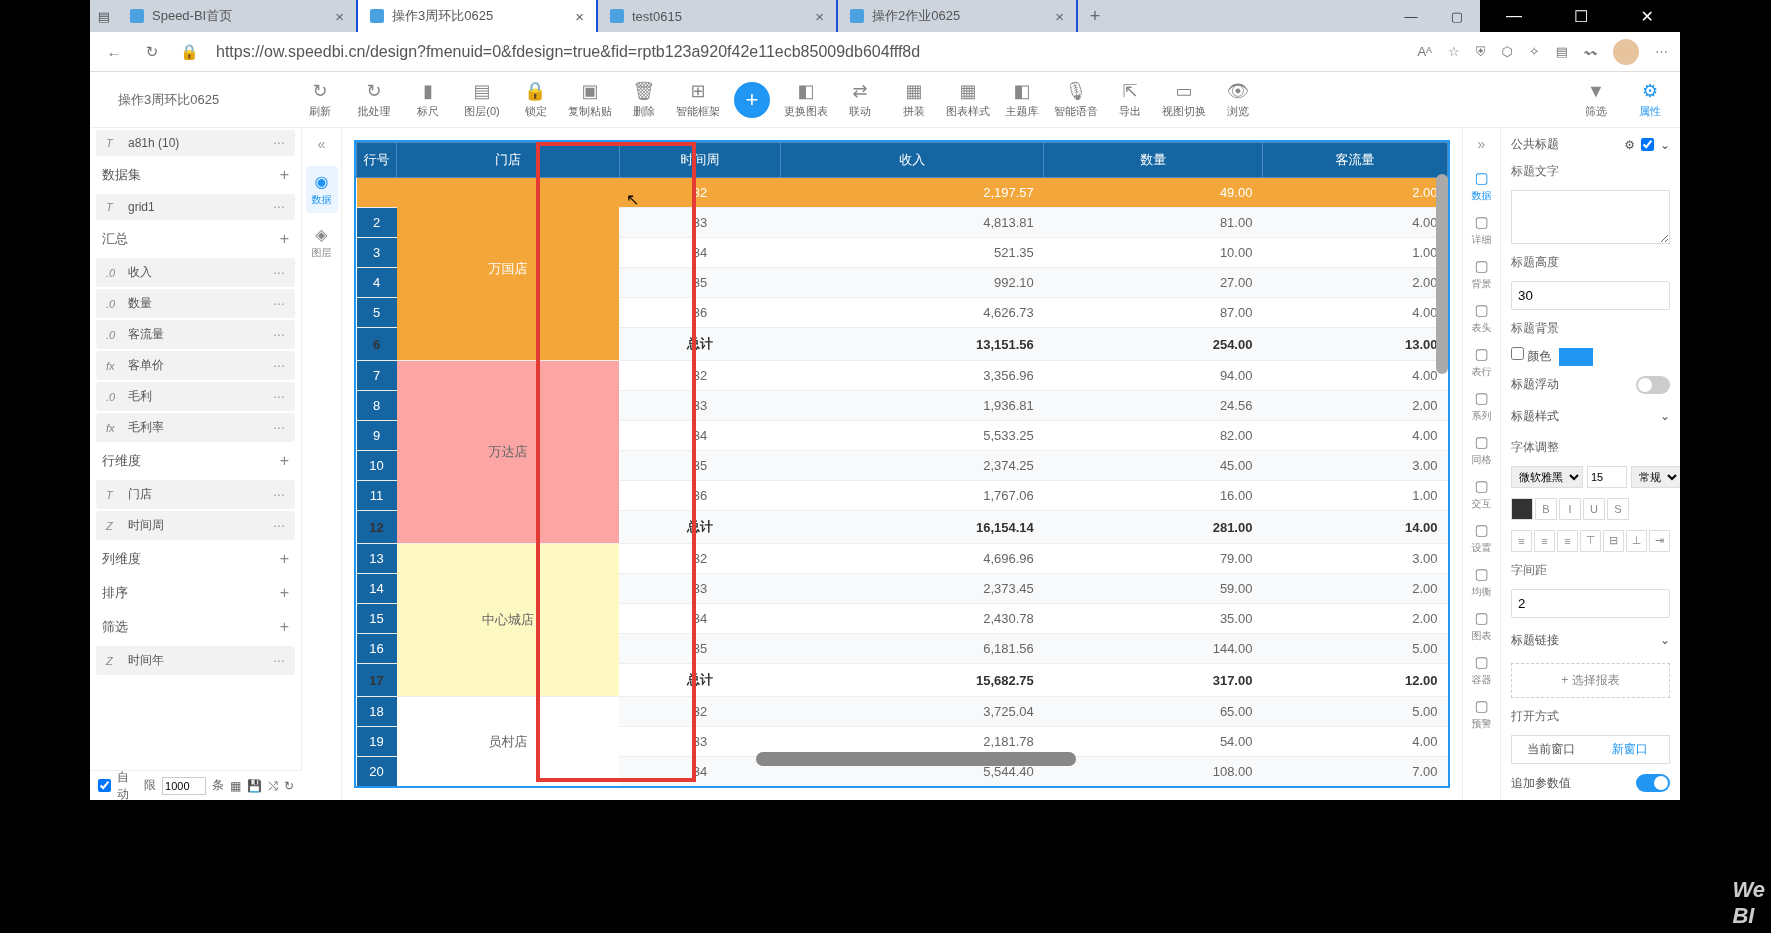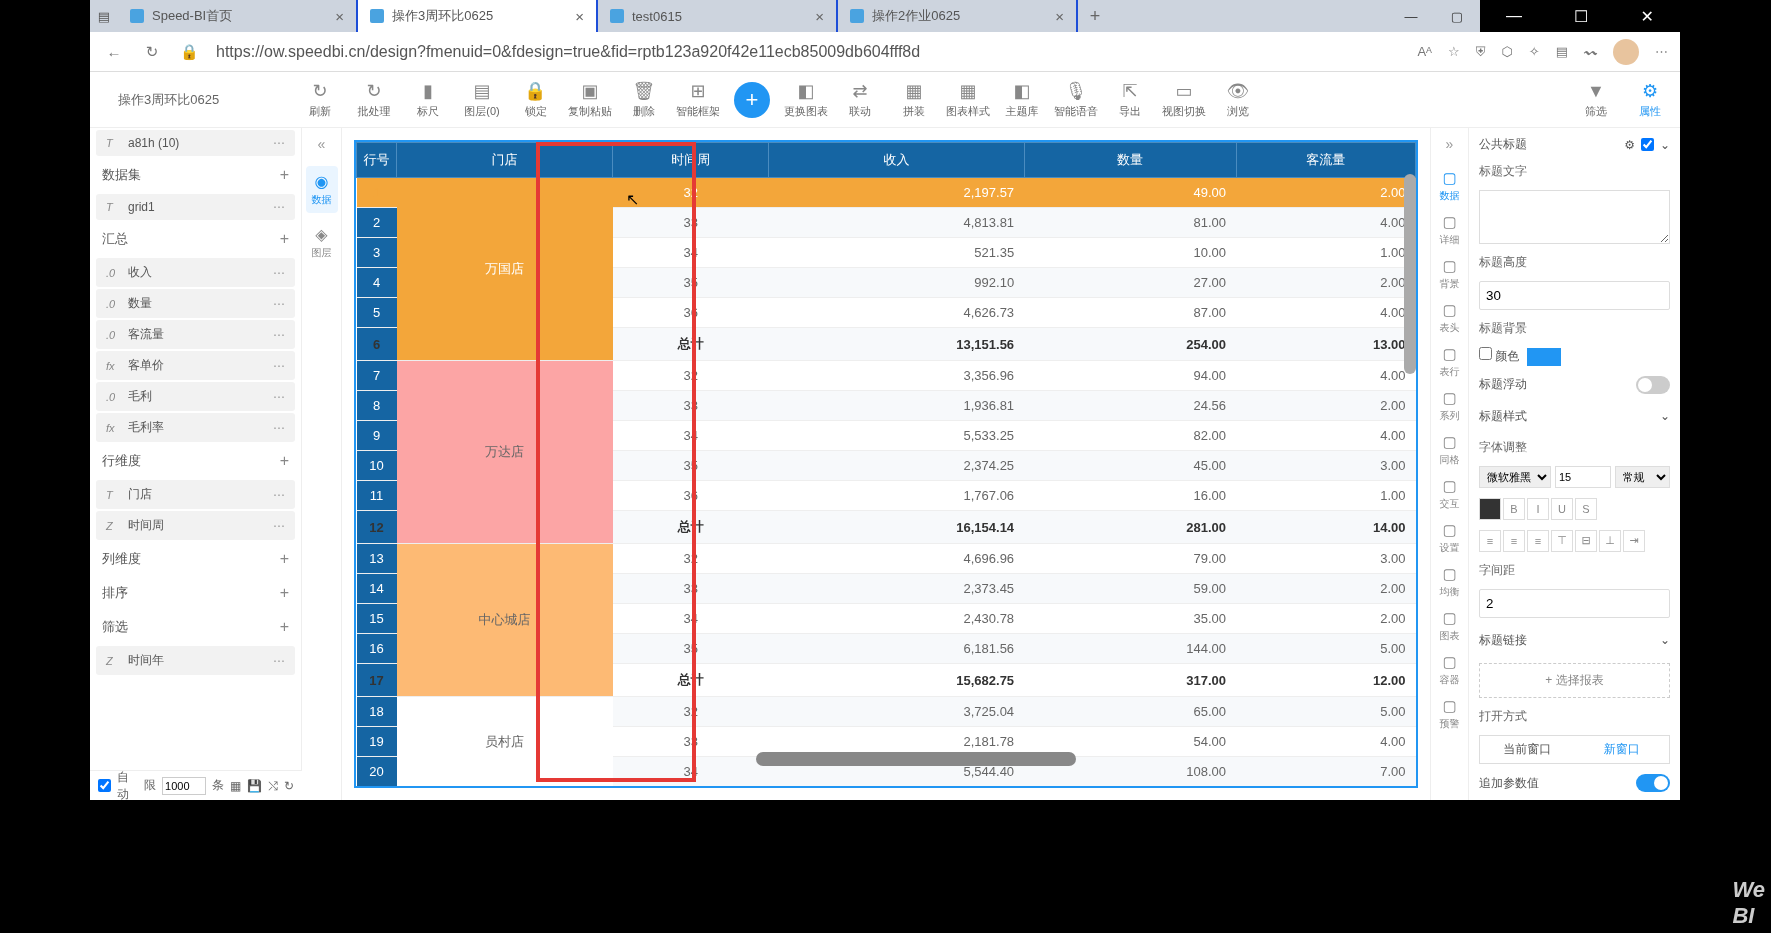--- a/index.html
+++ b/index.html
@@ -73,21 +73,21 @@
 .vscroll-thumb { position:absolute; right:0; top:32px; width:12px; height:200px; background:#aaa; border-radius:6px; }
 .cursor { position:absolute; font-size:16px; color:#000; pointer-events:none; }
 
 
 .rrail { width: 38px; border-left:1px solid #eee; display:flex; flex-direction:column; align-items:center; gap:4px; padding-top:8px; }
 .rrail-btn { width:30px; display:flex; flex-direction:column; align-items:center; gap:2px; padding:5px 0; color:#888; font-size:10px; }
 .rrail-btn.active { color:#2196f3; }
 .rrail-btn .ico { font-size:15px; }
 
 
-.right { width: 212px; border-left:1px solid #eee; padding: 8px 10px; display:flex; flex-direction:column; gap:10px; overflow-y:auto; font-size:12px; color:#555; }
+.right { width: 180px; border-left:1px solid #eee; padding: 8px 10px; display:flex; flex-direction:column; gap:10px; overflow-y:auto; font-size:12px; color:#555; }
 .right-head { display:flex; align-items:center; gap:6px; }
 .right-head .spacer{flex:1;}
 .prop-label { color:#666; }
 .prop-input { width:100%; border:1px solid #ddd; padding:6px; border-radius:2px; }
 .prop-textarea { width:100%; height:54px; border:1px solid #ddd; }
 .swatch { width:34px; height:18px; background:#2196f3; display:inline-block; vertical-align:middle; margin-left:4px; }
 .toggle { width:34px; height:18px; border-radius:9px; background:#ccc; position:relative; display:inline-block; }
 .toggle.on { background:#2196f3; }
 .toggle::after { content:''; position:absolute; width:14px; height:14px; border-radius:50%; background:#fff; top:2px; left:2px; }
 .toggle.on::after { left:18px; }
@@ -449,21 +449,21 @@
               </tr>
               <tr class="total even">
                 <td class="rownum">12</td>
                 <td class="week">总计</td>
                 <td>16,154.14</td>
                 <td>281.00</td>
                 <td>14.00</td>
               </tr>
               <tr class="">
                 <td class="rownum">13</td>
-                <td class="store" rowspan="5" style="background:#fdba74;color:#666;">中心城店</td>
+                <td class="store" rowspan="5" style="background:#fef9c3;color:#666;">中心城店</td>
                 <td class="week">32</td>
                 <td>4,696.96</td>
                 <td>79.00</td>
                 <td>3.00</td>
               </tr>
               <tr class="even">
                 <td class="rownum">14</td>
                 <td class="week">33</td>
                 <td>2,373.45</td>
                 <td>59.00</td>

